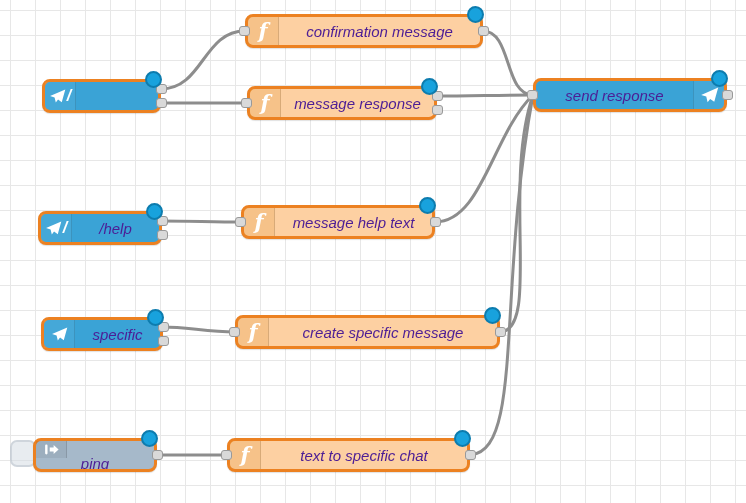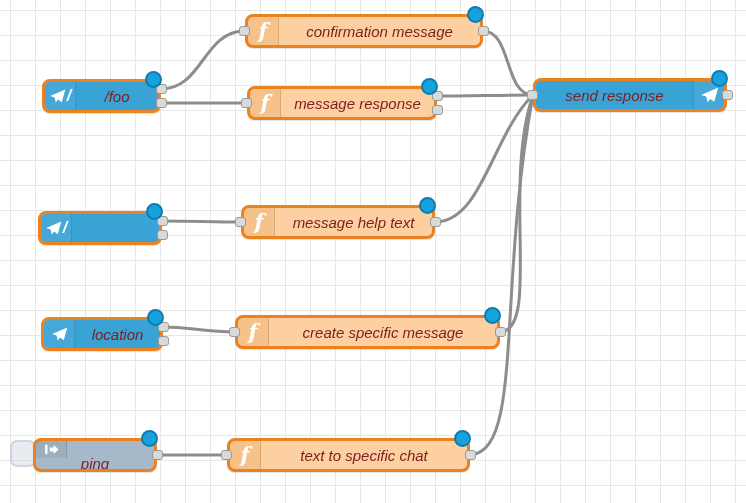--- a/index.html
+++ b/index.html
@@ -39,21 +39,21 @@
     z-index:2;
     box-shadow:0 1px 1px rgba(0,0,0,0.12);
   }
   .node .label{
     flex:1;
     display:flex;
     align-items:center;
     justify-content:center;
     font-style:italic;
     font-size:15px;
-    color:#7f1d1d;
+    color:#4c1d95;
     white-space:nowrap;
     padding:0 25px;
     overflow:hidden;
   }
   .node.blue{ background:#3aa3d6; }
   .node.func{ background:#fdd0a2; }
   .node.link{ background:#a6b9ca;flex-direction:column; }
 
   .iconbox{
     width:30px;
@@ -139,21 +139,20 @@
 
   <div class="ghost" style="left:10px;top:440px;"></div>
 
   <div class="node blue" style="left:42px;top:79px;width:119px;">
     <div class="iconbox left">
       <svg class="plane" width="17" height="17" viewBox="0 0 24 24">
           <path d="M23 2 L1.5 11.4 l6.4 2 L9.6 20.6 l3.2-4.3 5.2 3.7 Z" fill="#fff"></path>
         </svg>
       <span class="slash">/</span>
     </div>
-    <div class="label">/foo</div>
     <div class="port out p1"></div>
     <div class="port out p2"></div>
     <div class="badge"></div>
   </div>
 
   <div class="node func" style="left:245px;top:14px;width:238px;">
     <div class="iconbox left">
       <span class="fglyph">f</span>
     </div>
     <div class="label">confirmation message</div>
@@ -185,20 +184,21 @@
     <div class="badge"></div>
   </div>
 
   <div class="node blue" style="left:38px;top:211px;width:124px;">
     <div class="iconbox left">
       <svg class="plane" width="17" height="17" viewBox="0 0 24 24">
           <path d="M23 2 L1.5 11.4 l6.4 2 L9.6 20.6 l3.2-4.3 5.2 3.7 Z" fill="#fff"></path>
         </svg>
       <span class="slash">/</span>
     </div>
+    <div class="label">/help</div>
     <div class="port out p1"></div>
     <div class="port out p2"></div>
     <div class="badge"></div>
   </div>
 
   <div class="node func" style="left:241px;top:205px;width:194px;">
     <div class="iconbox left">
       <span class="fglyph">f</span>
     </div>
     <div class="label">message help text</div>
@@ -206,21 +206,21 @@
     <div class="port out single"></div>
     <div class="badge"></div>
   </div>
 
   <div class="node blue" style="left:41px;top:317px;width:122px;">
     <div class="iconbox left">
       <svg class="plane" width="17" height="17" viewBox="0 0 24 24">
           <path d="M23 2 L1.5 11.4 l6.4 2 L9.6 20.6 l3.2-4.3 5.2 3.7 Z" fill="#fff"></path>
         </svg>
     </div>
-    <div class="label">location</div>
+    <div class="label">specific</div>
     <div class="port out p1"></div>
     <div class="port out p2"></div>
     <div class="badge"></div>
   </div>
 
   <div class="node func" style="left:235px;top:315px;width:265px;">
     <div class="iconbox left">
       <span class="fglyph">f</span>
     </div>
     <div class="label">create specific message</div>

